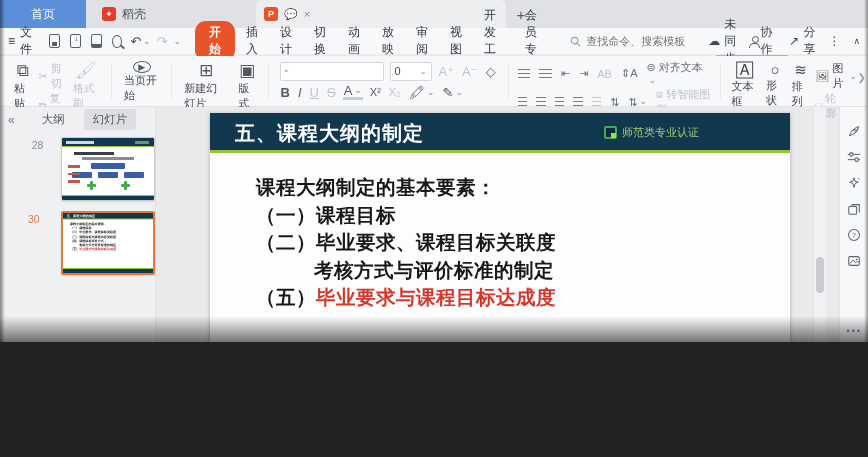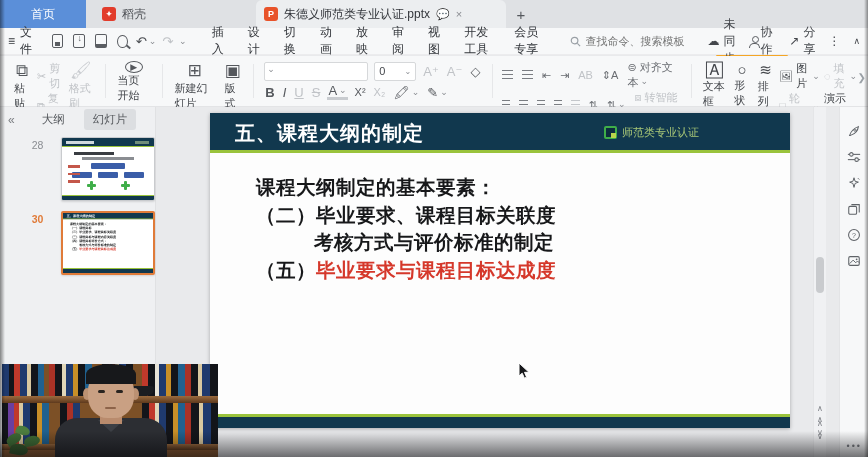--- a/index.html
+++ b/index.html
@@ -1,18 +1,18 @@
 <!DOCTYPE html>
 <html style="--accent: #e8532a; --tab_blue: #5b8fd9; --login_orange: #f2a024; --header_teal: #11384e; --lime_green: #9ac33c; --red_text: #d5382b; --thumb_orange: #e07b39;"><head>
 <meta charset="utf-8">
 <style>
   * { margin:0; padding:0; box-sizing:border-box; }
   html,body { background:#222; }
   body { font-family:"Liberation Sans","DejaVu Sans",sans-serif; }
-  .screen { position:relative; width:868px; height:457px; background:#e9eaec; overflow:hidden;
+  .screen { position:relative; width:868px; height:342px; background:#e9eaec; overflow:hidden;
             font-size:12px; color:#3a3d42; }
 
   
   .tabbar { position:absolute; left:0; top:0; width:100%; height:28px; background:#dfe1e4;
             display:flex; align-items:stretch; }
   .tab-home { width:86px; background:var(--tab_blue,#5b8fd9); color:#fff; display:flex;
               align-items:center; justify-content:center; font-size:12px; }
   .tab-docer { width:110px; display:flex; align-items:center; gap:6px; padding-left:16px;
                color:#4a4d52; }
   .docer-logo { width:14px; height:14px; border-radius:3px; background:#e23c2b; color:#fff;
@@ -98,21 +98,21 @@
 
   
   .leftpanel { position:absolute; left:0; top:107px; width:156px; height:350px; background:#eff0f2;
                border-right:1px solid #e0e1e3; }
   .lp-head { height:25px; display:flex; align-items:center; gap:4px; padding:0 8px; color:#55585d; }
   .lp-collapse { font-size:12px; color:#7a7d82; }
   .lp-tab { font-size:11.5px; padding:3px 9px; border-radius:3px; margin-left:14px; }
   .lp-tab.sel { background:#dcdee1; margin-left:6px; }
   .thumbrow { display:flex; align-items:flex-start; gap:18px; padding:5px 0 5px 24px; }
   .tnum { width:20px; text-align:right; font-size:10.5px; color:#8a8d92; padding-top:2px; }
-  .tnum.sel { color:#e07b39; font-weight:bold; }
+  .tnum.sel { color:#e07b39; font-weight:normal;text-align:center; }
   .thumb { width:96px; height:64px; background:#fff; border:1px solid #c9cbce; border-radius:2px;
            position:relative; overflow:hidden; box-shadow:0 1px 2px rgba(0,0,0,.12); }
   .thumb.sel { border:2px solid var(--thumb_orange,#e07b39); }
   .t-head { height:9px; background:var(--header_teal,#11384e); border-bottom:1.5px solid var(--lime_green,#9ac33c);
             position:relative; }
   .t-head::before { content:""; position:absolute; left:4px; top:3px; width:28px; height:2.5px; background:#cfd8dd; }
   .t-head::after { content:""; position:absolute; right:5px; top:3px; width:14px; height:2.5px; background:#6f8d7a; }
   .t-foot { position:absolute; left:0; right:0; bottom:0; height:5px; background:var(--header_teal,#11384e);
             border-top:1.5px solid var(--lime_green,#9ac33c); }
   .bar { height:2.5px; background:#9aa0a6; margin:3px 8px 0; }
@@ -238,21 +238,20 @@
   <div class="tabbar">
     <div class="tab-home">
       <span>首页</span>
     </div>
     <div class="tab-docer">
       <span class="docer-logo">✦</span>
       <span>稻壳</span>
     </div>
     <div class="tab-doc">
       <span class="doc-ppt-icon">P</span>
-      <span>朱德义师范类专业认证.pptx</span>
       <span class="bubble">💬</span>
       <span class="x">×</span>
     </div>
     <div class="tab-plus">
       <span>+</span>
     </div>
     <div class="win-ctrl">
       <span class="win-badge">1</span>
       <span class="login-pill">
         <span>访客登录</span>
@@ -270,20 +269,21 @@
       <span>文件</span>
     </div>
     <div class="qa qa-save"></div>
     <div class="qa qa-export"></div>
     <div class="qa qa-print"></div>
     <div class="qa qa-preview"></div>
     <span class="undo dd">↶</span>
     <span class="redo">↷</span>
     <span class="undo" style="font-size:9px;color:#8a8d92">⌄</span>
     <div class="mb-items">
+      <span class="mb-item active">开始</span>
       <span class="mb-item">插入</span>
       <span class="mb-item">设计</span>
       <span class="mb-item">切换</span>
       <span class="mb-item">动画</span>
       <span class="mb-item">放映</span>
       <span class="mb-item">审阅</span>
       <span class="mb-item">视图</span>
       <span class="mb-item">开发工具</span>
       <span class="mb-item">会员专享</span>
     </div>
@@ -405,26 +405,20 @@
         <span class="bicon">○</span>
         <span>形状</span>
       </div>
       <div class="rght-big dd">
         <span class="bicon">≋</span>
         <span>排列</span>
       </div>
       <div class="minicol">
         <span class="minirow dd">🖼 <span>图片</span></span>
         <span class="minirow dd dis">□ <span>轮廓</span></span>
-      </div>
-      <div class="minicol">
-        <span class="minirow dd dis">◌ <span>填充</span></span>
-        <span class="minirow">
-            <span>演示</span>
-          </span>
       </div>
     </div>
   </div>
   <div class="r-expand">❯</div>
 
   <div class="leftpanel">
     <div class="lp-head">
       <span class="lp-collapse">«</span>
       <span class="lp-tab">大纲</span>
       <span class="lp-tab sel">幻灯片</span>
@@ -482,20 +476,21 @@
     <div class="slide">
       <div class="s-head">
         <div class="s-title">五、课程大纲的制定</div>
         <div class="s-logo">
           <span class="s-logo-ic"></span>
           <span class="s-logo-tx">师范类专业认证</span>
         </div>
       </div>
       <div class="s-body">
         <div><span></span><span>课程大纲制定的基本要素：</span></div>
+        <div><span>（一）</span><span>课程目标</span></div>
         <div><span>（二）</span><span>毕业要求、课程目标关联度</span></div>
         <div class="ind"><span>考核方式与评价标准的制定</span></div>
         <div><span>（五）</span><span class="red">毕业要求与课程目标达成度</span></div>
       </div>
       <div class="s-foot"></div>
     </div>
     <div class="scrollcol">
       <div class="sc-pill"></div>
       <div class="sc-nav">
         <span>∧</span>

